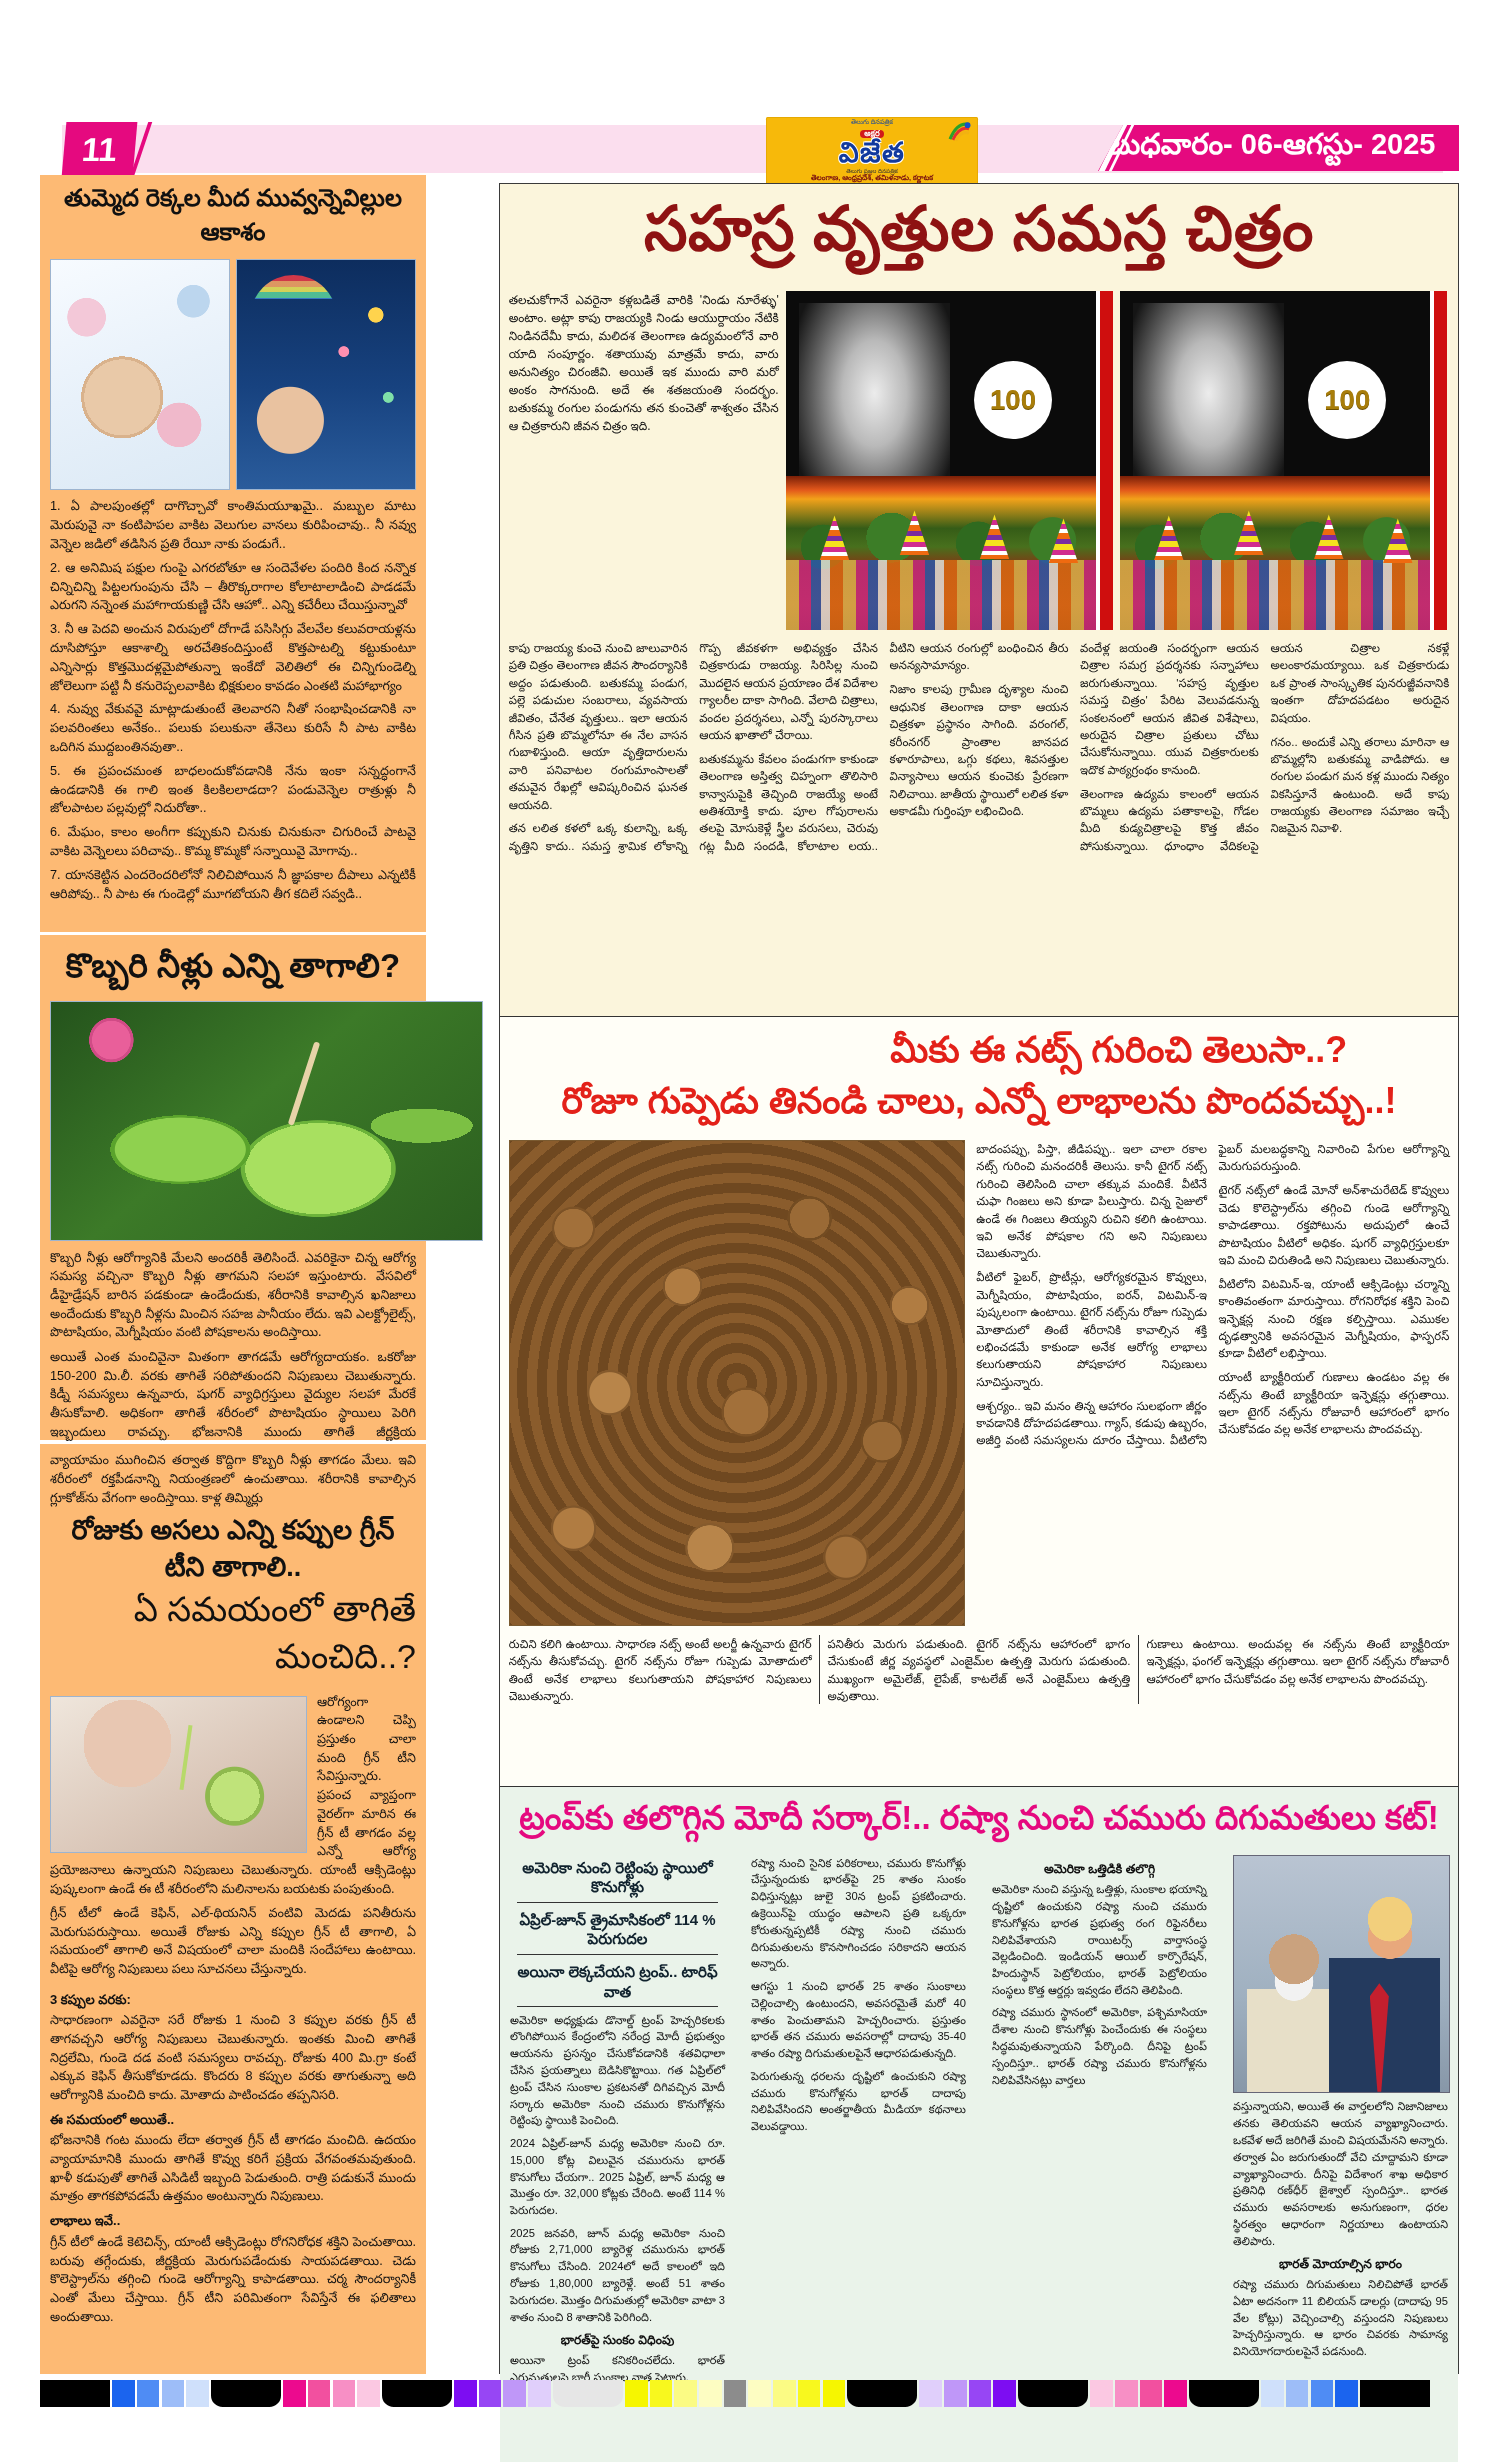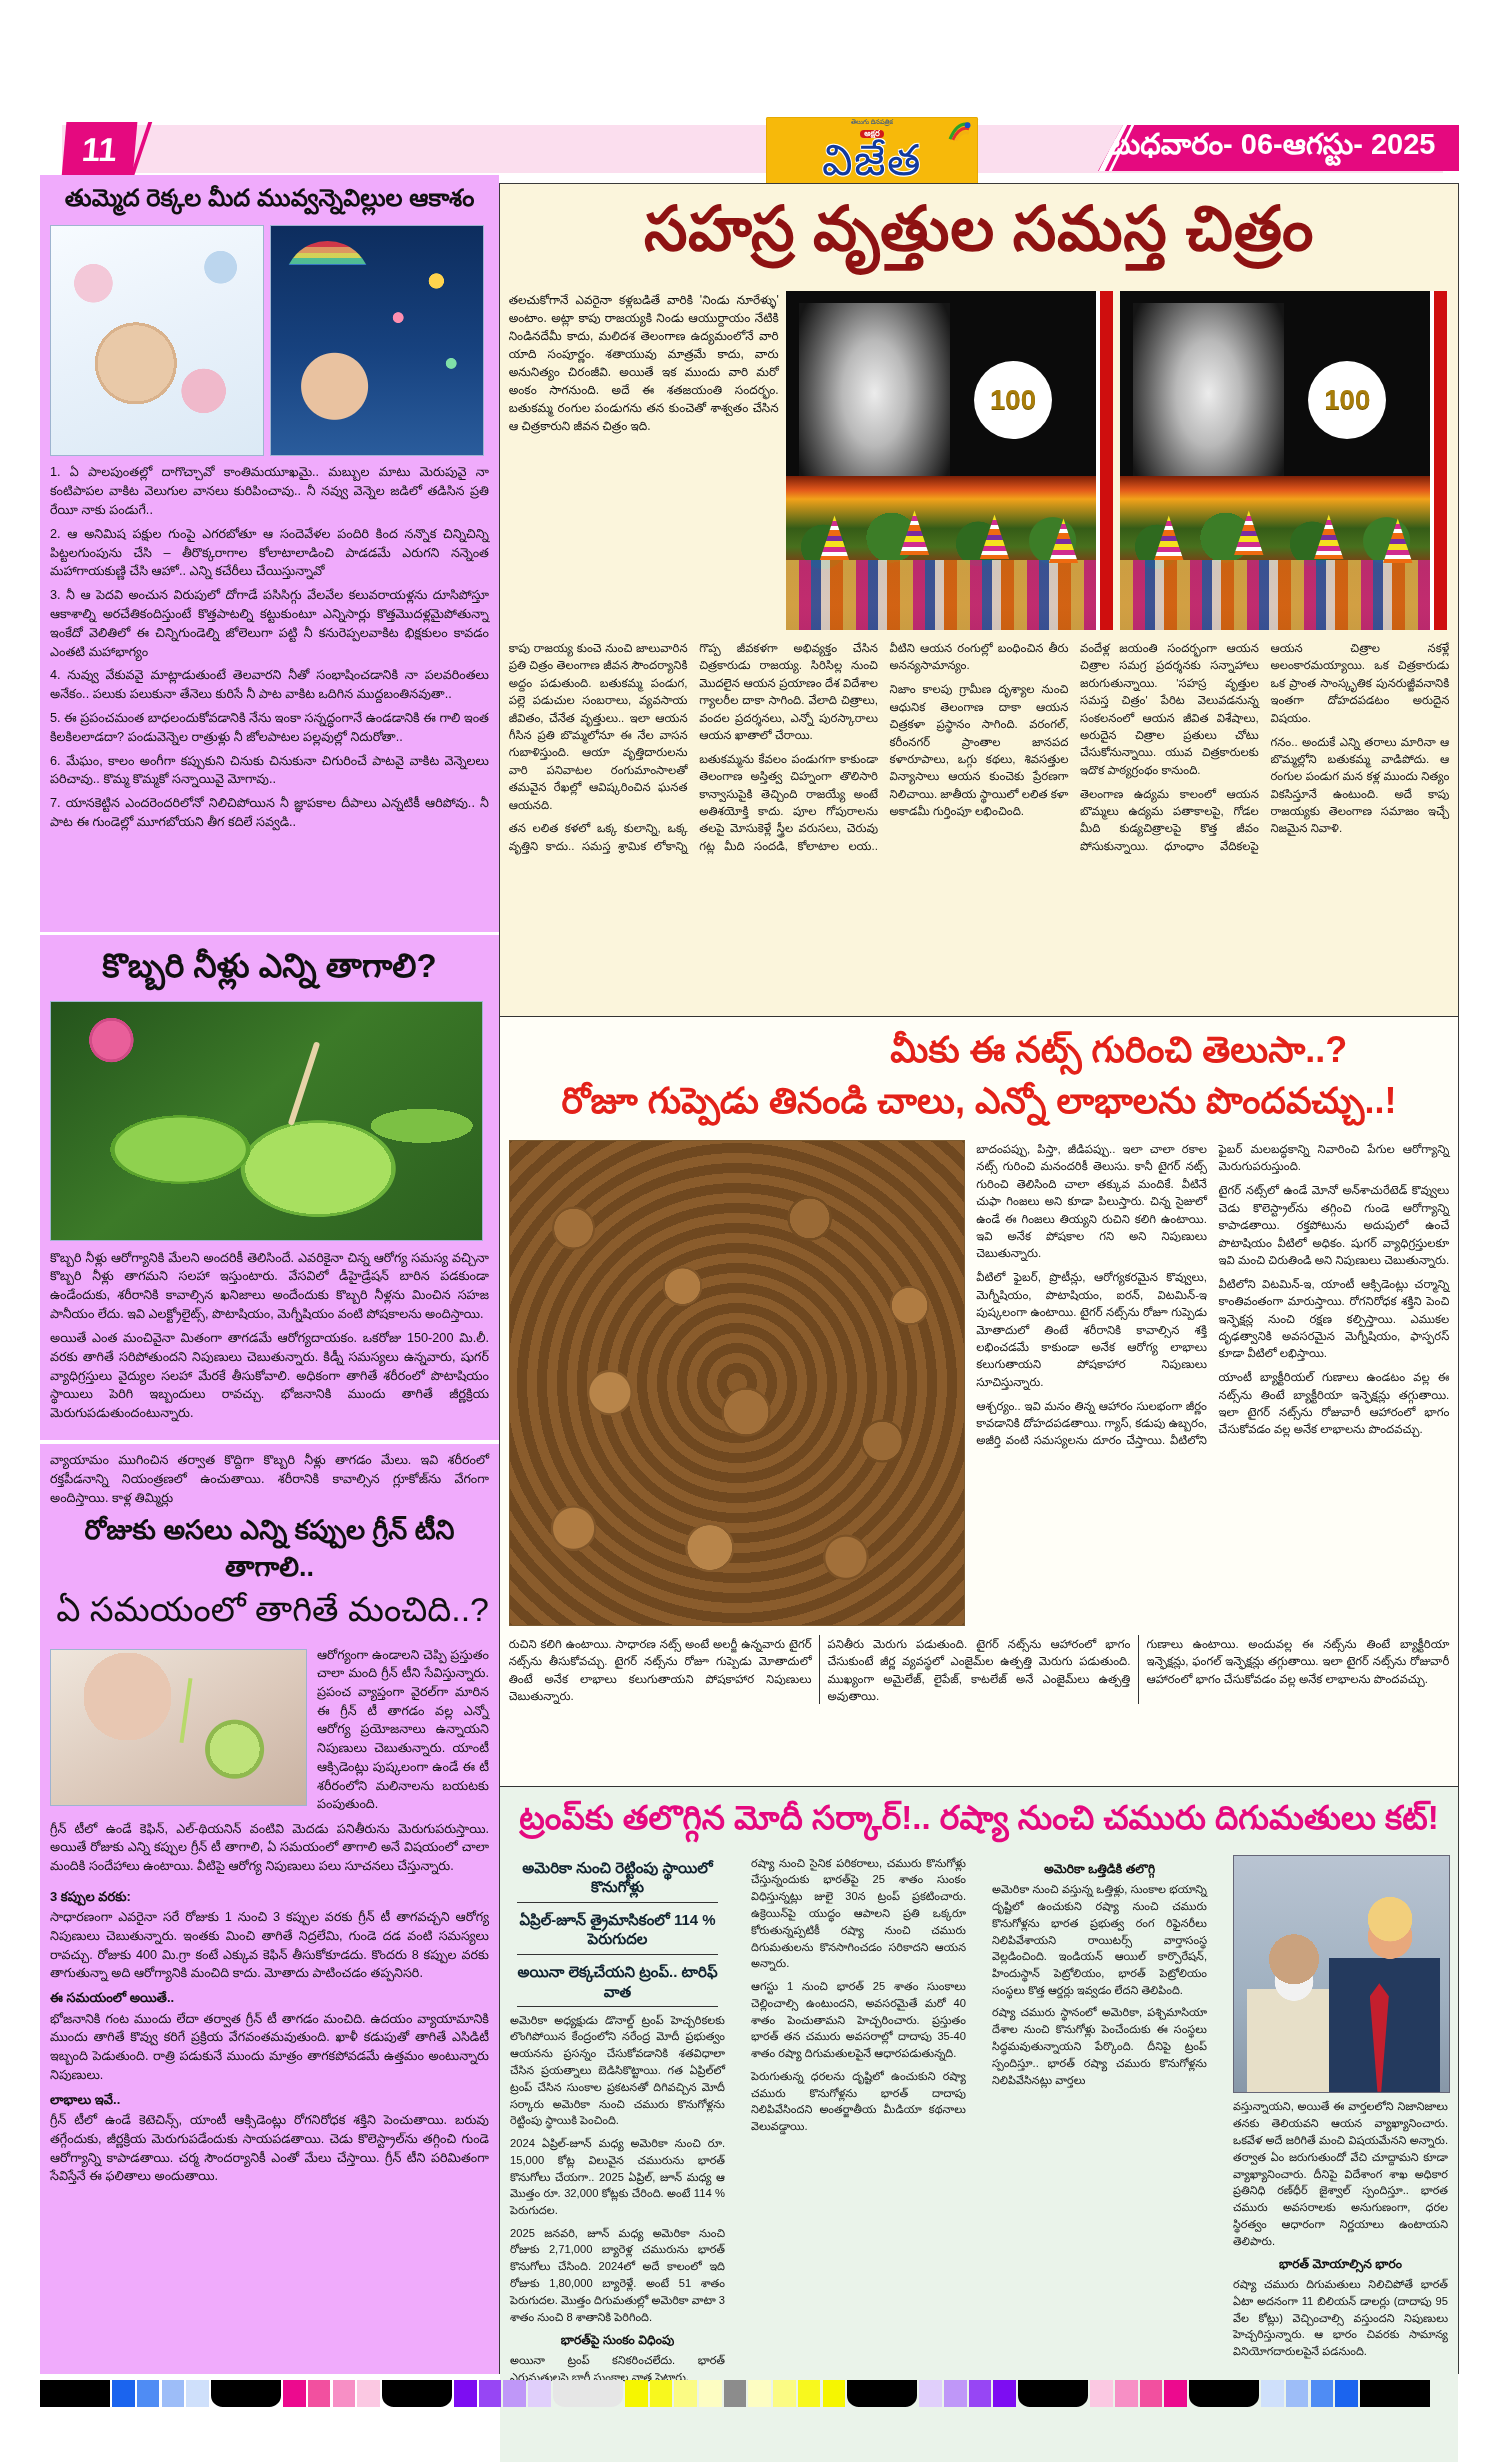--- a/index.html
+++ b/index.html
@@ -10,33 +10,33 @@
   .header-band{position:absolute;left:62px;top:125px;width:1381px;height:48px;background:#fbdeee;}
   .pagenum{position:absolute;left:64px;top:122px;width:71px;height:55px;background:#e5097f;
            color:#fff;font-size:33px;font-weight:bold;display:flex;align-items:center;justify-content:center;
            transform:skewX(-5deg);}
   .pagenum::after{content:"";position:absolute;right:-8.7px;top:0;width:4.4px;height:100%;background:#e5097f;transform:skewX(-14deg);}
   .masthead{position:absolute;left:766px;top:117px;width:212px;height:68px;background:#f7b90a;
             border-radius:2.2px;text-align:center;line-height:1.05;box-shadow:0 0 0 0.7px #e0a400 inset;}
   .mast-top{font-size:6.5px;color:#14469f;padding-top:2.2px;}
   .mast-badge{display:inline-block;background:#d11a1a;color:#fff;font-size:8px;font-weight:bold;
               border-radius:5.8px;padding:0 4.4px;margin-top:0.7px;}
-  .mast-title{font-size:43px;font-weight:normal;color:#123a9e;letter-spacing:1.5px;
+  .mast-title{font-size:28px;font-weight:bold;color:#123a9e;letter-spacing:1.5px;
               text-shadow:0.7px 0.7px 0 #fff,-0.7px -0.7px 0 #fff,0.7px -0.7px 0 #fff,-0.7px 0.7px 0 #fff;}
   .mast-mid{font-size:5.8px;color:#333;}
   .mast-bottom{font-size:7.3px;font-weight:bold;color:#7a1010;}
   .peacock{position:absolute;right:5.8px;top:2.9px;width:25px;height:22px;}
   .dateband{position:absolute;left:1085px;top:125px;width:374px;height:46px;background:#e5097f;
             display:flex;align-items:center;justify-content:center;color:#fff;font-size:29px;font-weight:bold;
             clip-path:polygon(38px 0,100% 0,100% 100%,13px 100%);}
   .dateband::before{content:"";position:absolute;left:25px;top:0;width:5.8px;height:100%;background:#fff;transform:skewX(-26deg);}
   .dateband::after{content:"";position:absolute;left:35px;top:0;width:2.9px;height:100%;background:#fff;transform:skewX(-26deg);}
 
   
-  .lsec{position:absolute;left:40px;width:459px;background:#f0abfc;padding:7.3px 10px;box-sizing:border-box;}
+  .lsec{position:absolute;left:40px;width:386px;background:#fdba74;padding:7.3px 10px;box-sizing:border-box;}
   .poem{top:175px;height:757px;}
   .poem-head{font-size:24px;font-weight:bold;text-align:center;margin:1.5px 0 7.3px;}
   .poem-images{display:flex;gap:5.8px;margin-bottom:7.3px;}
   .pimg{width:212px;height:229px;position:relative;border:0.7px solid #9db4cf;overflow:hidden;}
   .pimg-left{background:
      radial-gradient(circle at 20% 25%,#f3c8d8 0 19px,transparent 19.6px),
      radial-gradient(circle at 80% 18%,#bcd6ee 0 16px,transparent 16.7px),
      radial-gradient(circle at 72% 72%,#f0b9cb 0 22px,transparent 22.5px),
      radial-gradient(circle at 40% 60%,#e9c9a8 0 38px,#d9b28c 38px 41px,transparent 41px),
      linear-gradient(160deg,#f7fbff 0%,#e8f1fa 50%,#dbe9f5 100%);}

